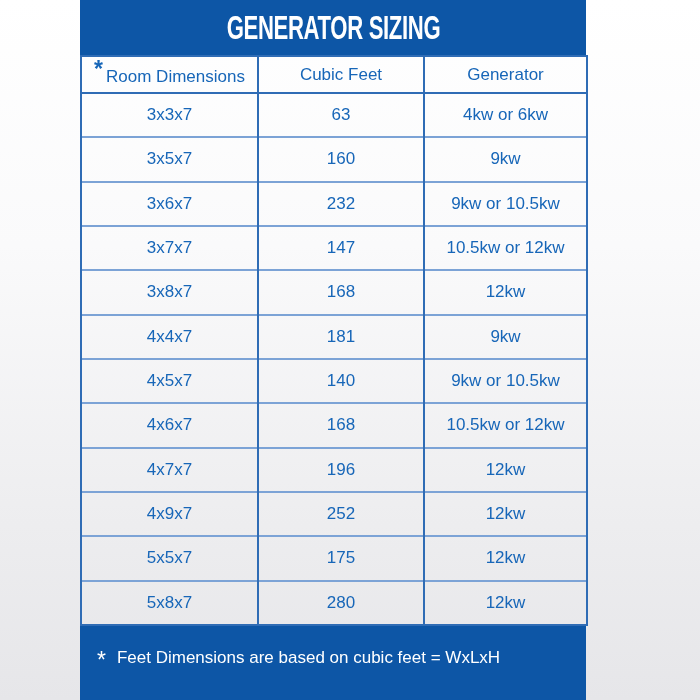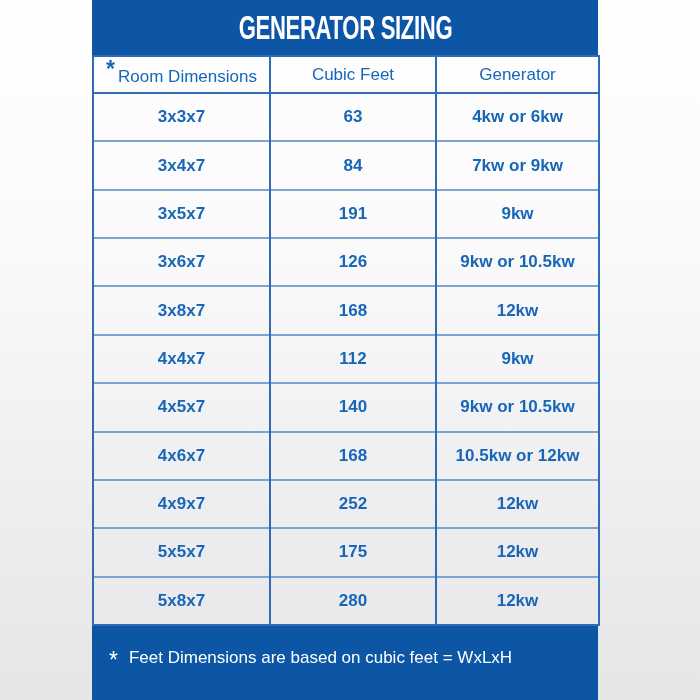--- a/index.html
+++ b/index.html
@@ -7,21 +7,21 @@
     width: 700px; height: 700px;
     font-family: "Liberation Sans", "DejaVu Sans", sans-serif;
     overflow: hidden;
   }
   body {
     background: linear-gradient(180deg, #ffffff 0%, #fafafb 35%, #ededef 75%, #e6e6e9 100%);
     position: relative;
   }
   .panel {
     position: absolute;
-    left: 92px; top: 0;
+    left: 80px; top: 0;
     width: 506px; height: 700px;
     display: flex;
     flex-direction: column;
     border-radius: 15px;
   }
   .title-band {
     height: 55px;
     background: #0d56a6;
     display: flex;
     align-items: center;
@@ -58,21 +58,20 @@
     border-right: 2px solid #2f6cb5;
   }
   table.sizing { border: 2px solid #2f6cb5; }
   table.sizing thead tr { height: 37px; }
   table.sizing thead th {
     font-weight: normal;
     border-bottom: 2px solid #2f6cb5;
   }
   table.sizing tbody td {
     border-top: 2px solid #7ca3d6;
-    font-weight: bold;
   }
   table.sizing tbody tr:first-child td { border-top: none; }
   .hdr-ast {
     font-size: 23px;
     font-weight: bold;
     position: relative;
     top: -5px;
     margin-right: 3px;
     display: inline-block;
   }
@@ -117,53 +116,58 @@
         <th><span>Generator</span></th>
       </tr>
     </thead>
     <tbody>
       <tr>
         <td>3x3x7</td>
         <td>63</td>
         <td>4kw or 6kw</td>
       </tr>
         <tr>
-        <td>3x4x7</td>
-        <td>84</td>
-        <td>7kw or 9kw</td>
-      </tr>
-        <tr>
         <td>3x5x7</td>
-        <td>191</td>
+        <td>160</td>
         <td>9kw</td>
       </tr>
         <tr>
         <td>3x6x7</td>
-        <td>126</td>
+        <td>232</td>
         <td>9kw or 10.5kw</td>
+      </tr>
+        <tr>
+        <td>3x7x7</td>
+        <td>147</td>
+        <td>10.5kw or 12kw</td>
       </tr>
         <tr>
         <td>3x8x7</td>
         <td>168</td>
         <td>12kw</td>
       </tr>
         <tr>
         <td>4x4x7</td>
-        <td>112</td>
+        <td>181</td>
         <td>9kw</td>
       </tr>
         <tr>
         <td>4x5x7</td>
         <td>140</td>
         <td>9kw or 10.5kw</td>
       </tr>
         <tr>
         <td>4x6x7</td>
         <td>168</td>
         <td>10.5kw or 12kw</td>
+      </tr>
+        <tr>
+        <td>4x7x7</td>
+        <td>196</td>
+        <td>12kw</td>
       </tr>
         <tr>
         <td>4x9x7</td>
         <td>252</td>
         <td>12kw</td>
       </tr>
         <tr>
         <td>5x5x7</td>
         <td>175</td>
         <td>12kw</td>

